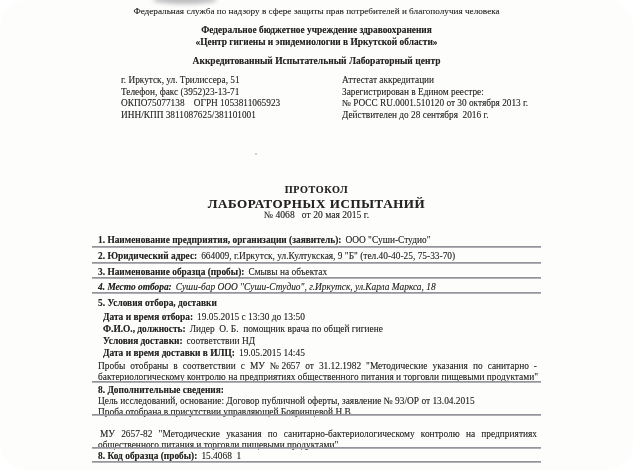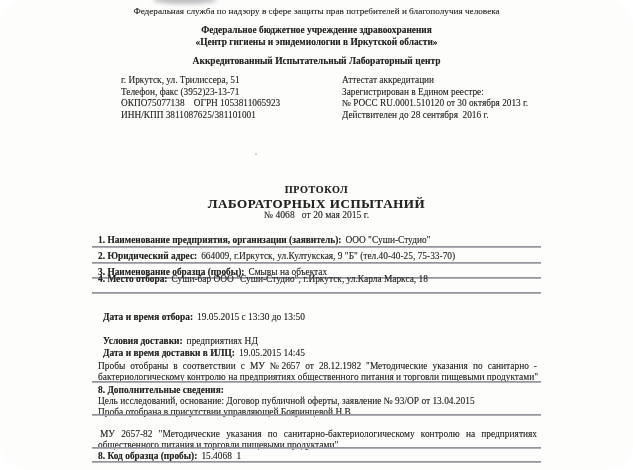--- a/index.html
+++ b/index.html
@@ -81,37 +81,43 @@
     <div class="row" style="top:17px;">
       <span class="b">2. Юридический адрес:</span><span>664009, г.Иркутск, ул.Култукская, 9 "Б" (тел.40-40-25, 75-33-70)</span>
     </div>
     <div class="rule" style="top:28px;"></div>
 
     <div class="row" style="top:33px;">
       <span class="b">3. Наименование образца (пробы):</span><span>Смывы на объектах</span>
     </div>
     <div class="rule" style="top:43px;"></div>
 
-    <div class="row" style="top:40px;">
+    <div class="row" style="top:48px;font-style:italic;">
       <span class="b">4. Место отбора:</span><span>Суши-бар ООО "Суши-Студио", г.Иркутск, ул.Карла Маркса, 18</span>
     </div>
     <div class="rule" style="top:58px;"></div>
 
+    <div class="row" style="top:64px;">
+      <span class="b">5. Условия отбора, доставки</span>
+    </div>
 
     <div class="sub" style="top:78px;">
       <span class="b">Дата и время отбора:</span><span>19.05.2015 с 13:30 до 13:50</span>
     </div>
+    <div class="sub" style="top:90px;">
+      <span class="b">Ф.И.О., должность:</span><span class="pre">Лидер  О. Б.  помощник врача по общей гигиене</span>
+    </div>
     <div class="sub" style="top:102px;">
-      <span class="b">Условия  доставки:</span><span>предприятиях НД</span>
+      <span class="b">Условия  доставки:</span><span>соответствии НД</span>
     </div>
     <div class="sub" style="top:114px;">
       <span class="b">Дата и время доставки в ИЛЦ:</span><span>19.05.2015 14:45</span>
     </div>
 
-    <div class="jl" style="top:127px;">Пробы отобраны в соответствии с МУ №2657 от 28.12.1982 "Методические указания по санитарно -</div>
+    <div class="jl" style="top:127px;">Пробы отобраны в соответствии с МУ №2657 от 31.12.1982 "Методические указания по санитарно -</div>
     <div class="pl" style="top:138px;">бактериологическому контролю на предприятиях общественного питания и торговли пищевыми продуктами"</div>
     <div class="rule" style="top:147px;"></div>
 
     <div class="row" style="top:151px;">
       <span class="b">8. Дополнительные сведения:</span>
     </div>
     <div class="pl" style="top:162px;">Цель исследований, основание: Договор публичной оферты, заявление № 93/ОР от 13.04.2015</div>
     <div class="pl" style="top:173px;">Проба отобрана в присутствии управляющей Бояринцевой Н.В.</div>
     <div class="rule" style="top:180px;"></div>
 

